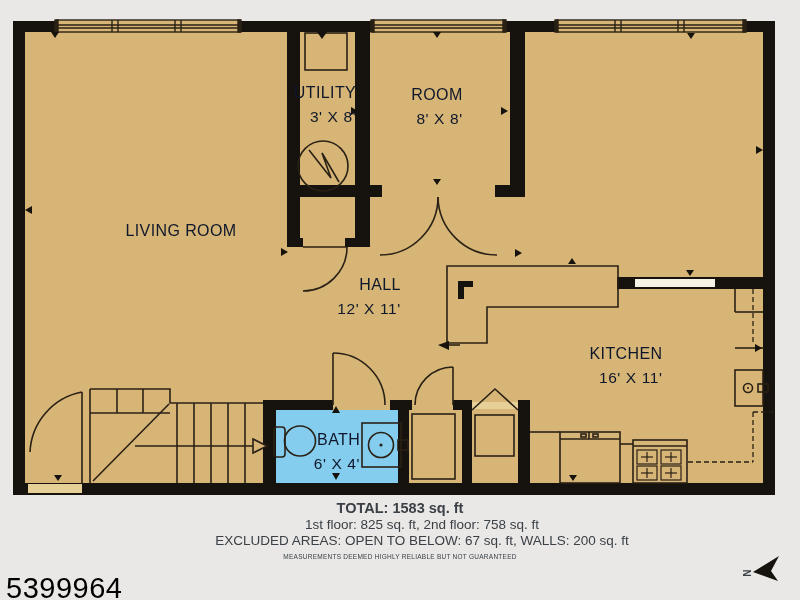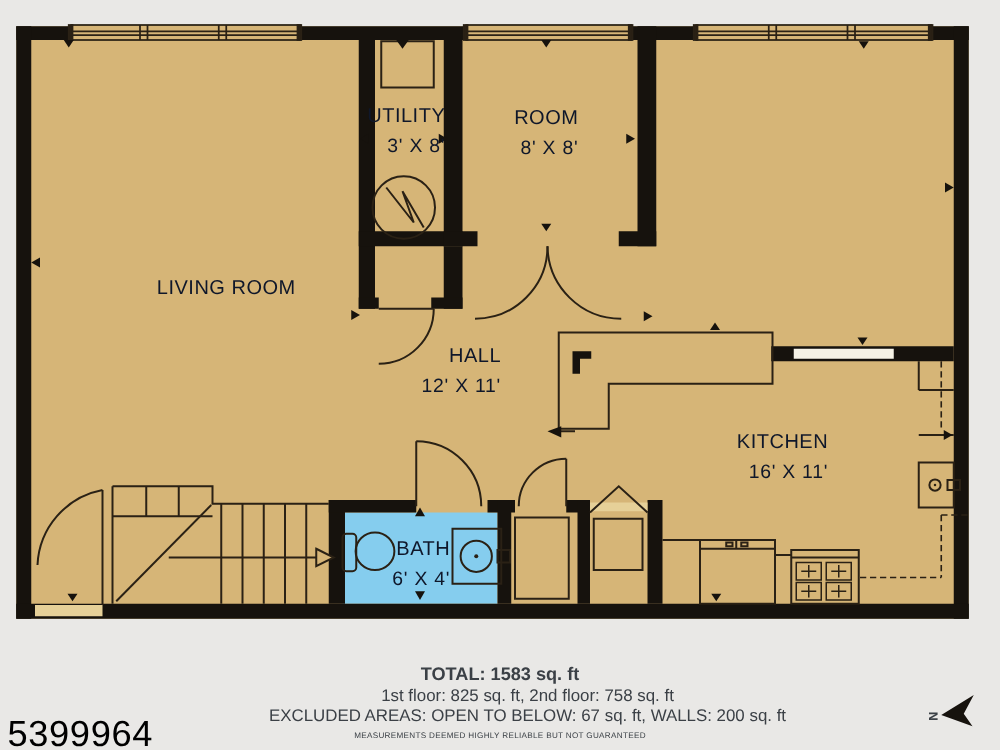--- a/index.html
+++ b/index.html
@@ -8,21 +8,21 @@
     background:#e9e8e6;font-family:"Liberation Sans",sans-serif;
   }
   svg{position:absolute;left:0;top:0;}
   .room-label{
     position:absolute;transform:translate(-50%,-50%);
     color:#0f172a;text-align:right;white-space:nowrap;
     font-weight:500;font-size:16px;line-height:1.5;letter-spacing:.4px;
   }
   .room-label .dims{font-size:15.5px;letter-spacing:.6px;}
   .footer{
-    position:absolute;left:0;right:0;top:532px;text-align:center;color:#3b4046;
+    position:absolute;left:0;right:0;top:500px;text-align:center;color:#3b4046;
   }
   .footer .total{font-size:14.5px;font-weight:bold;}
   .footer .line{font-size:13.5px;margin-top:1px;margin-left:44px;}
   .footer .disclaimer{font-size:6.5px;margin-top:5px;letter-spacing:.25px;font-weight:500;}
   .watermark{
     position:absolute;left:6px;top:572px;font-size:29px;color:#000000;letter-spacing:.5px;
   }
 </style>
 </head>
 <body>

